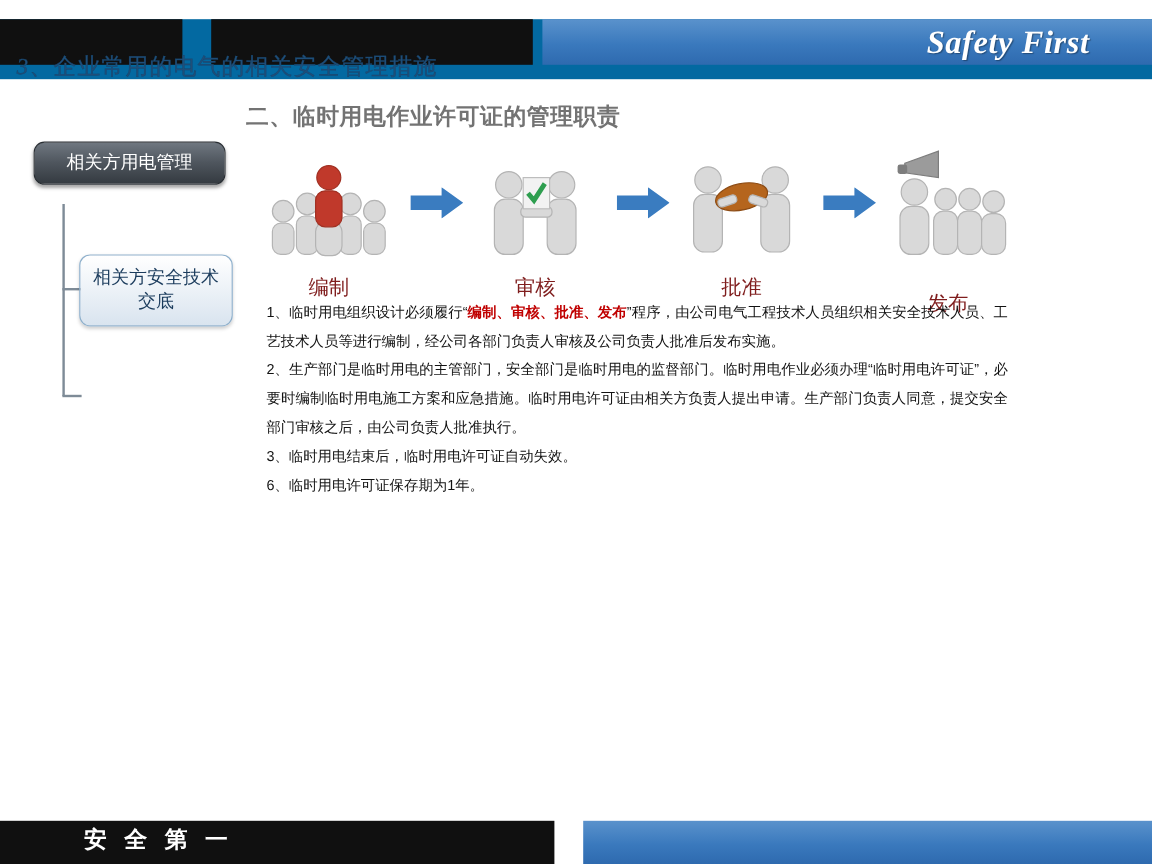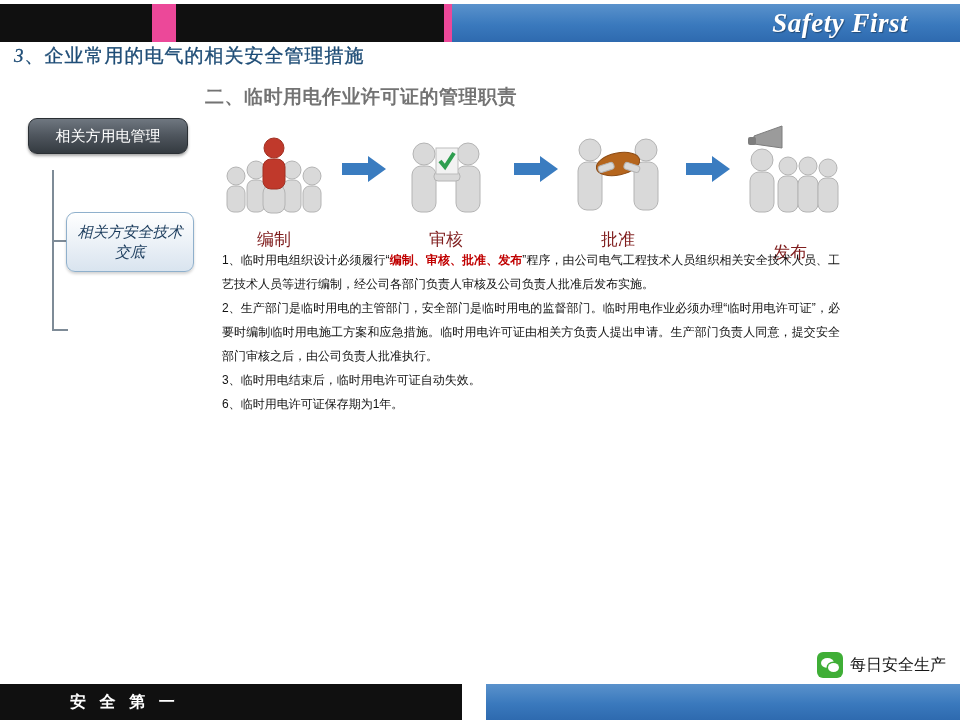--- a/index.html
+++ b/index.html
@@ -10,22 +10,22 @@
     overflow: hidden;
   }
   .slide {
     position: relative;
     width: 960px; height: 720px;
     background: #ffffff;
   }
 
   
   .topbar {
-    position: absolute; top: 4px; left: 0; width: 960px; height: 38px;
-    background: #ec4899;
+    position: absolute; top: 16px; left: 0; width: 960px; height: 50px;
+    background: #0369a1;
   }
   .topbar .blk1 {
     position: absolute; left: 0; top: 0; width: 152px; height: 38px;
     background: #101010;
   }
   .topbar .blk2 {
     position: absolute; left: 176px; top: 0; width: 268px; height: 38px;
     background: #101010;
   }
   .topbar .blue {
@@ -83,21 +83,20 @@
     left: 10px; top: 0; width: 160px; height: 36px;
     background: linear-gradient(180deg,#6f7780 0%, #4f565e 48%, #343a40 100%);
     border: 1px solid #2a2f34;
     box-shadow: 0 2px 3px rgba(0,0,0,.35);
   }
   .node-sub {
     background: linear-gradient(180deg,#ffffff 0%, #eef3f8 45%, #d9e4ef 100%);
     border: 1px solid #8fb0cc;
     color: #1a3b5c;
     box-shadow: 0 2px 3px rgba(0,0,0,.18);
-    font-style: italic;
   }
   .node-sub1 { left: 48px; top: 94px; width: 128px; height: 60px; }
   .node-sub2 { left: 48px; top: 186px; width: 128px; height: 52px; }
   .connector {
     position: absolute; background: #7e8b97;
   }
   .conn-v { left: 34px; top: 52px; width: 2px; height: 160px; }
   .conn-h1 { left: 34px; top: 122px; width: 16px; height: 2px; }
   .conn-h2 { left: 34px; top: 211px; width: 16px; height: 2px; }
 
@@ -138,21 +137,21 @@
   .bottombar .dk1 {
     position: absolute; left: 0; bottom: 0; width: 462px; height: 36px;
     background: #101010;
   }
   .bottombar .blue2 {
     position: absolute; left: 486px; bottom: 0; width: 474px; height: 36px;
     background: linear-gradient(180deg,#5a92cc 0%, #3a79bd 55%, #2e6aaf 100%);
   }
   .bottombar .foot-text {
     position: absolute; left: 70px; bottom: 7px;
-    color: #ffffff; font-size: 16px; font-weight: bold;
+    color: #ffffff; font-size: 19px; font-weight: bold;
     letter-spacing: 4px;
     font-family: "DejaVu Sans", sans-serif;
     text-align: center;
   }
 
   
   .wechat {
     position: absolute; right: 14px; bottom: 42px;
     display: flex; align-items: center; gap: 7px;
   }
@@ -303,24 +302,20 @@
     <div class="lbl" style="left:512px;margin-top:13px;">发布</div>
   </div>
 
   <div class="body-text">
     <p><span>1、临时用电组织设计必须履行“</span><span class="hl">编制、审核、批准、发布</span><span>”程序，由公司电气工程技术人员组织相关安全技术人员、工艺技术人员等进行编制，经公司各部门负责人审核及公司负责人批准后发布实施。</span></p>
     <p>2、生产部门是临时用电的主管部门，安全部门是临时用电的监督部门。临时用电作业必须办理“临时用电许可证”，必要时编制临时用电施工方案和应急措施。临时用电许可证由相关方负责人提出申请。生产部门负责人同意，提交安全部门审核之后，由公司负责人批准执行。</p>
     <p>3、临时用电结束后，临时用电许可证自动失效。</p>
     <p>6、临时用电许可证保存期为1年。</p>
   </div>
 
-  <div class="wechat">
-    <div class="wc-icon"></div>
-    <div class="wc-text">每日安全生产</div>
-  </div>
 
   <div class="bottombar">
     <div class="dk1"></div>
     <div class="blue2"></div>
     <div class="foot-text">安 全 第 一</div>
   </div>
 
 </div>
 
 </body></html>

